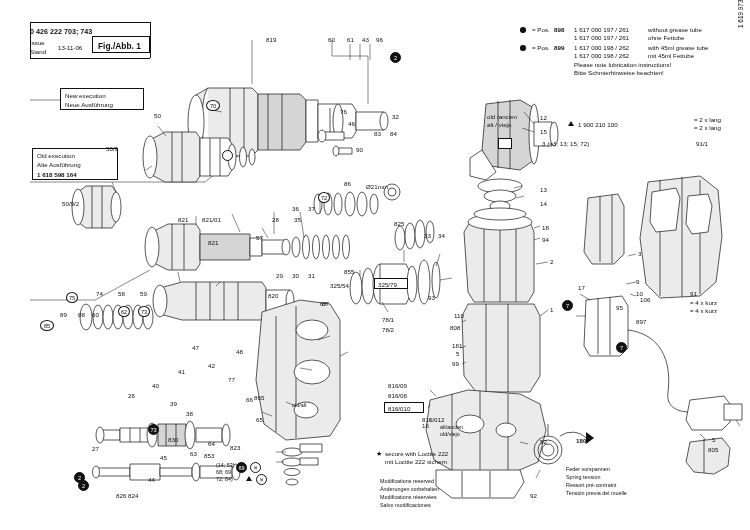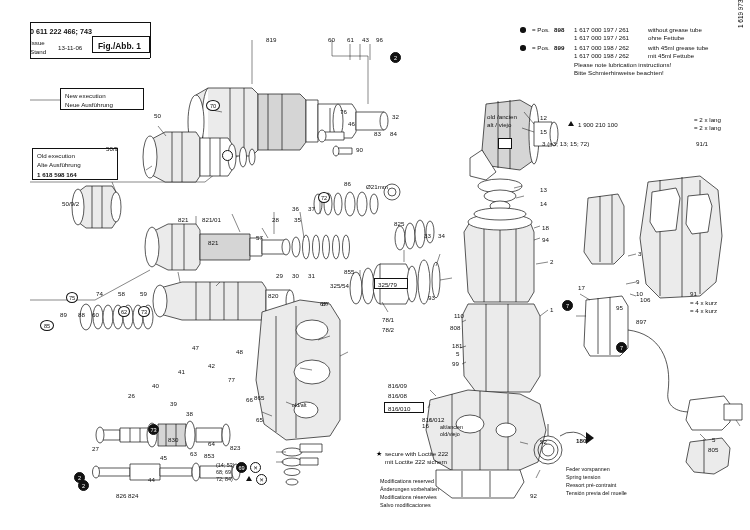--- a/index.html
+++ b/index.html
@@ -32,21 +32,21 @@
   .pf{fill:#fff;stroke:#111;stroke-width:0.7;}
   .pg{fill:#ebebeb;stroke:#111;stroke-width:0.7;}
   .pd{fill:#d5d5d5;stroke:#111;stroke-width:0.7;}
   .thin{fill:none;stroke:#111;stroke-width:0.5;}
 </style>
 </head>
 <body>
 
 <div id="sheet">
 
-  <div class="t s7 b" style="left:30px;top:27px;">0 611 222 466; 743</div>
+  <div class="t s7 b" style="left:30px;top:27px;">0 426 222 703; 743</div>
   <div class="t" style="left:30px;top:39px;">Issue</div>
   <div class="t" style="left:30px;top:48px;">Stand</div>
   <div class="t" style="left:58px;top:44px;">13-11-06</div>
   <div class="boxw" style="left:92px;top:36px;width:58px;height:17px;">
     <div class="t s8" style="left:5px;top:4px;">Fig./Abb. 1</div>
   </div>
 
   <div class="vtext" style="left:737px;top:28px;">1 619 973 043</div>
 
   <div class="line hl" style="left:30px;top:22px;width:120px;"></div>

